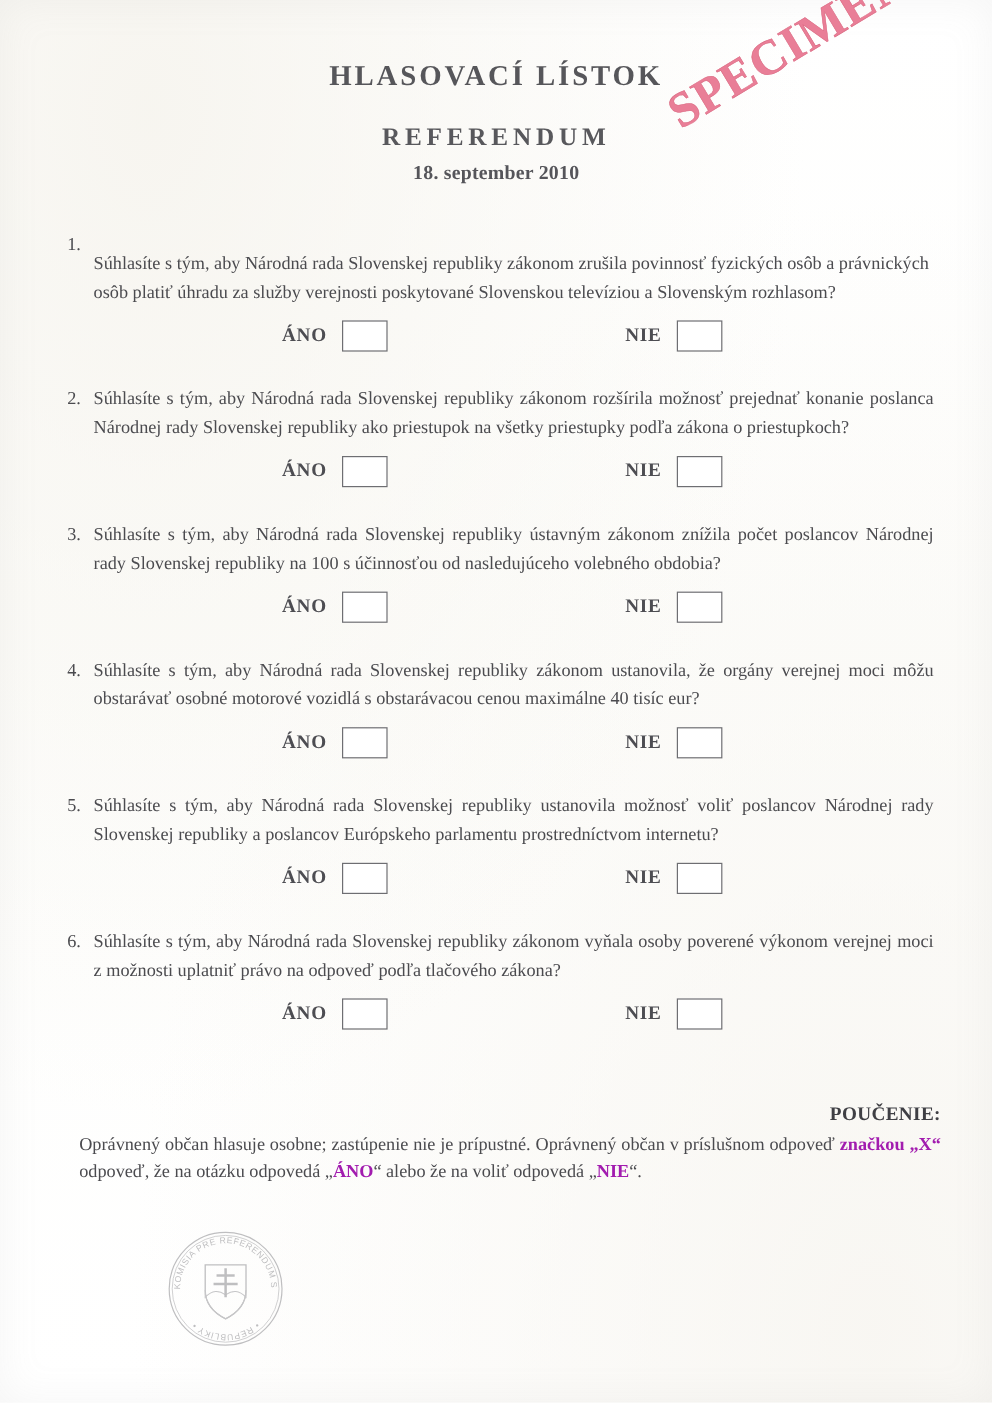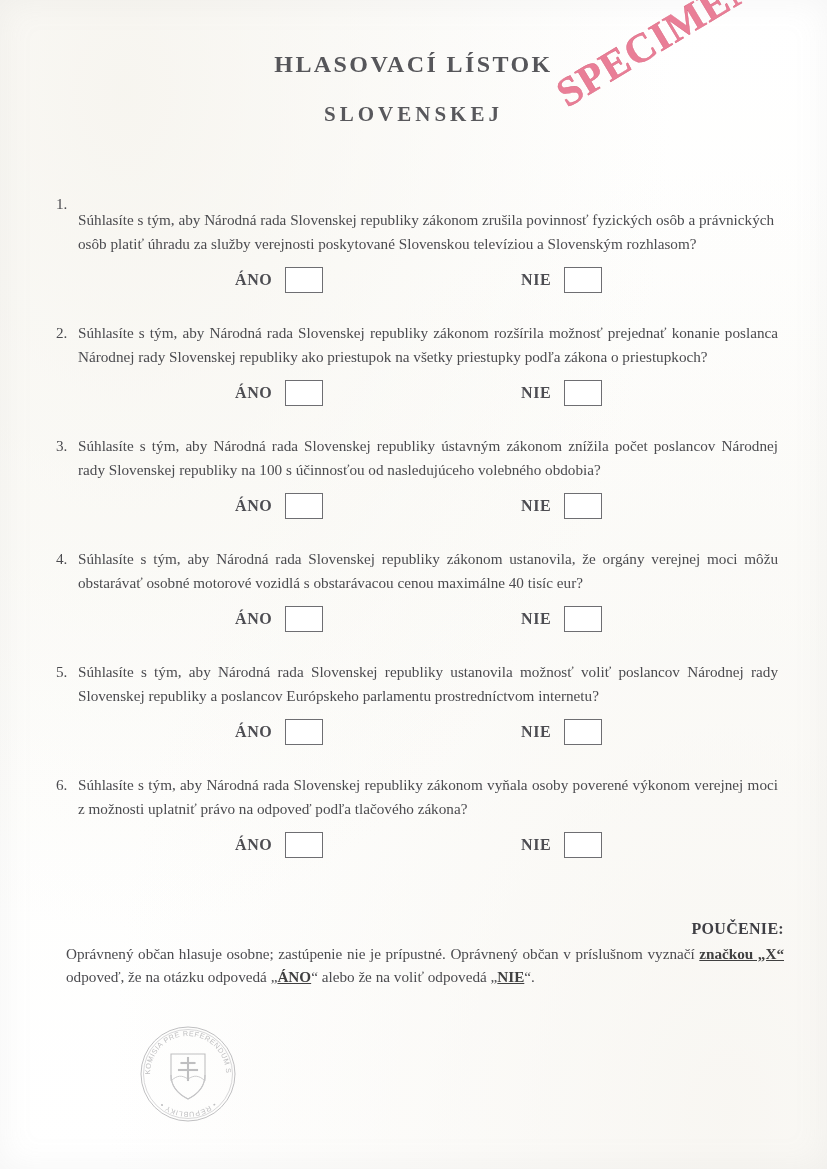--- a/index.html
+++ b/index.html
@@ -168,21 +168,21 @@
     margin-bottom: 4px;
     text-align: right;
   }
   .instr-body {
     font-size: 15.2px;
     line-height: 23px;
     text-align: justify;
     color: #4b4b4f;
     padding-left: 8px;
   }
-  .instr-body b { font-weight: bold; color: #404040; text-decoration: underline; }
+  .instr-body b { font-weight: bold; color: #a21caf; }
 
   
   .seal {
     position: absolute;
     left: 136px;
     top: 1022px;
     width: 104px;
     height: 104px;
     opacity: 0.55;
   }
@@ -191,21 +191,22 @@
 </head>
 <body>
 
 <div id="page">
 
   <div class="paper-tint"></div>
   <div class="edge-shade"></div>
 
   <div class="header">
     <div class="doc-title">HLASOVACÍ LÍSTOK</div>
-    <div class="doc-subtitle">SLOVENSKEJ</div>
+    <div class="doc-subtitle">REFERENDUM</div>
+    <div class="doc-date">18. september 2010</div>
   </div>
 
   <div class="specimen">SPECIMEN</div>
 
   <div class="questions">
       <div class="qblock">
         <div class="qrow">
           <div class="qnum">1.</div>
           <div class="qtext nojust">Súhlasíte s tým, aby Národná rada Slovenskej republiky zákonom zrušila povinnosť fyzických osôb a právnických osôb platiť úhradu za služby verejnosti poskytované Slovenskou televíziou a Slovenským rozhlasom?</div>
         </div>
@@ -298,21 +299,21 @@
             <span class="ans-label">NIE</span>
             <span class="ans-box"></span>
           </div>
         </div>
       </div>
     </div>
 
   <div class="instructions">
     <div class="instr-title">POUČENIE:</div>
     <div class="instr-body">
-      <span>Oprávnený občan hlasuje osobne; zastúpenie nie je prípustné. Oprávnený občan v príslušnom vyznačí </span><b>značkou „X“</b><span> odpoveď, že na otázku odpovedá „</span><b>ÁNO</b><span>“ alebo že na voliť odpovedá „</span><b>NIE</b><span>“.</span>
+      <span>Oprávnený občan hlasuje osobne; zastúpenie nie je prípustné. Oprávnený občan v príslušnom odpoveď </span><b>značkou „X“</b><span> odpoveď, že na otázku odpovedá „</span><b>ÁNO</b><span>“ alebo že na voliť odpovedá „</span><b>NIE</b><span>“.</span>
     </div>
   </div>
 
   <div class="seal">
     <svg width="104" height="104" viewBox="0 0 104 104" xmlns="http://www.w3.org/2000/svg">
       <defs>
         <path id="ringTop" d="M 52,52 m -38,0 a 38,38 0 1,1 76,0" fill="none"></path>
         <path id="ringBot" d="M 52,52 m 38,0 a 38,38 0 1,1 -76,0" fill="none"></path>
       </defs>
       <circle cx="52" cy="52" r="47" fill="none" stroke="#8c8c90" stroke-width="1"></circle>

